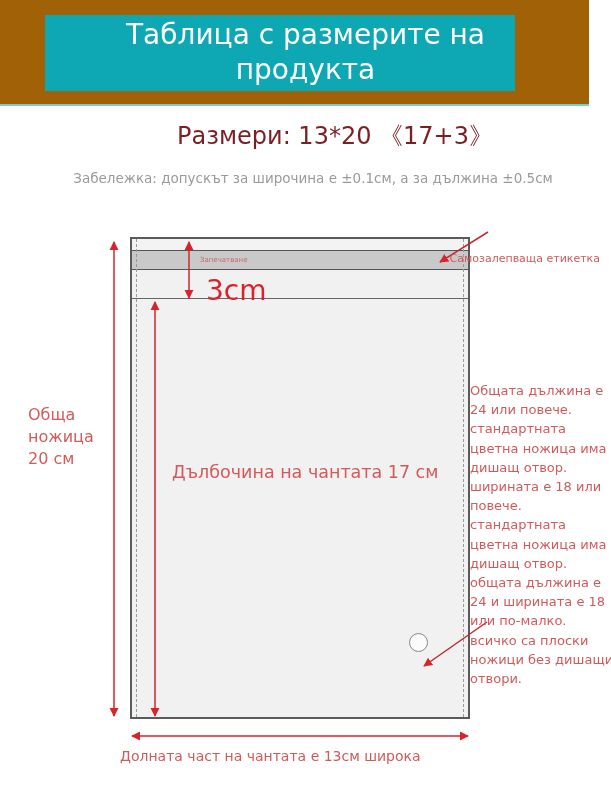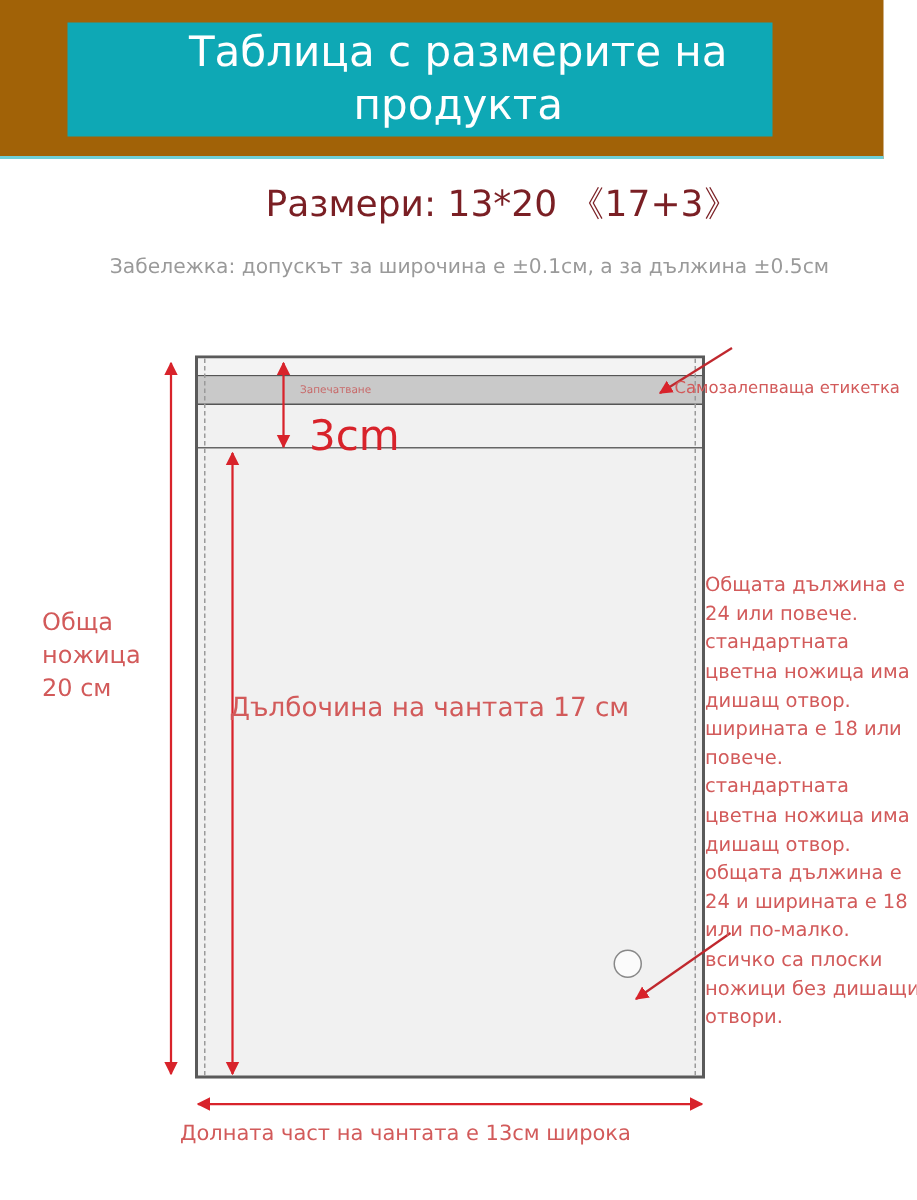--- a/index.html
+++ b/index.html
@@ -52,21 +52,21 @@
   .dash-left { position: absolute; left: 4px; top: 0; height: 478px; border-left: 1px dashed #9a9a9a; }
   .dash-right { position: absolute; right: 4px; top: 0; height: 478px; border-left: 1px dashed #9a9a9a; }
   .hole {
     position: absolute; left: 277px; top: 394px; width: 17px; height: 17px;
     border: 1px solid #888; border-radius: 50%; background: #fbfbfb;
   }
   .red-text { color: #d25a5a; position: absolute; text-align: left; }
   .label-3cm { left: 206px; top: 274px; font-size: 28px; color: #d8232b; }
   .label-sticker { left: 440px; top: 204px; font-size: 11px; width: 160px; text-align: right; margin-top: 48px; }
   .label-total { left: 28px; top: 404px; width: 80px; font-size: 16px; line-height: 22px; }
-  .label-depth { left: 153px; top: 460px; width: 300px; font-size: 17.5px; line-height: 24px; }
+  .label-depth { left: 172px; top: 460px; width: 300px; font-size: 17.5px; line-height: 24px; }
   .label-bottom { left: 120px; top: 748px; width: 370px; font-size: 14px; }
   .label-side {
     left: 470px; top: 381px; width: 144px; font-size: 13px; line-height: 19.2px;
   }
   svg.overlay { position: absolute; left: 0; top: 0; }
 </style>
 </head>
 <body>
 
 <div class="header">

